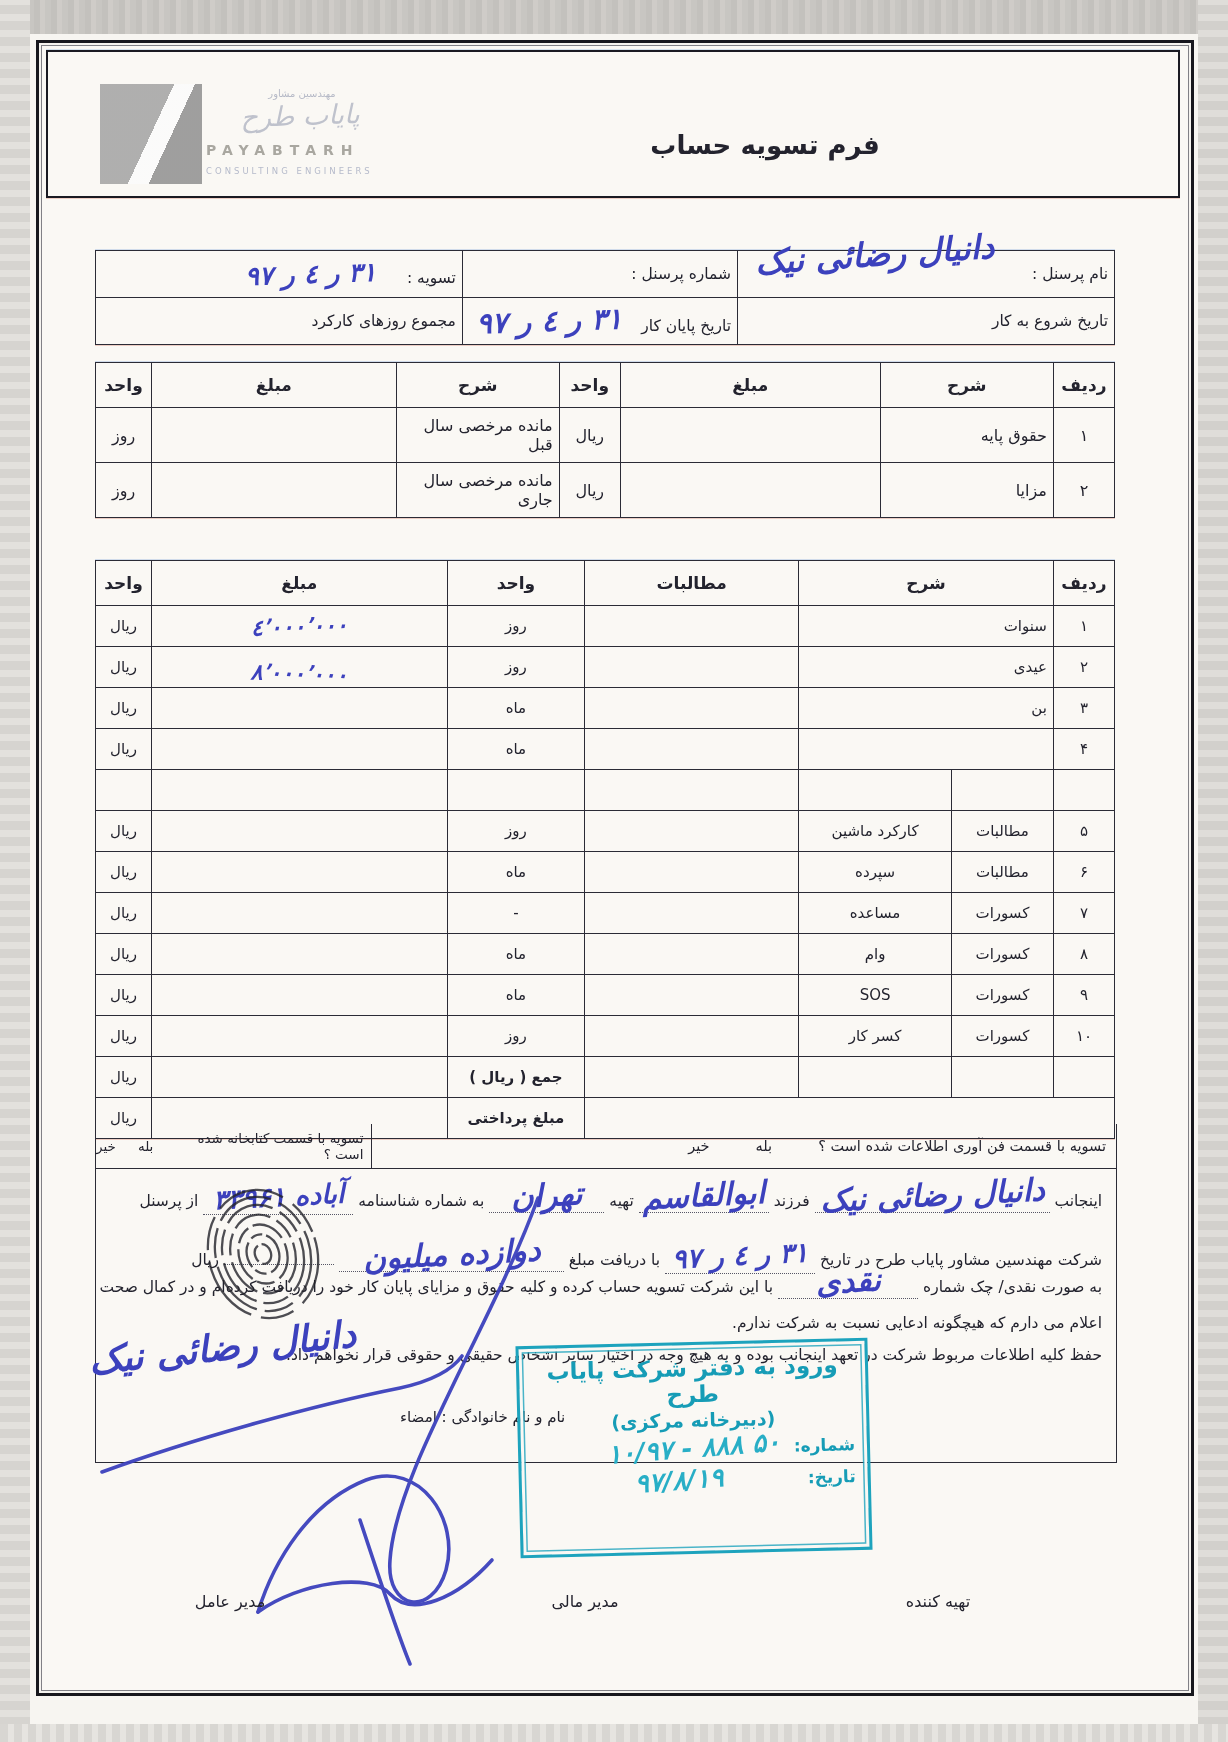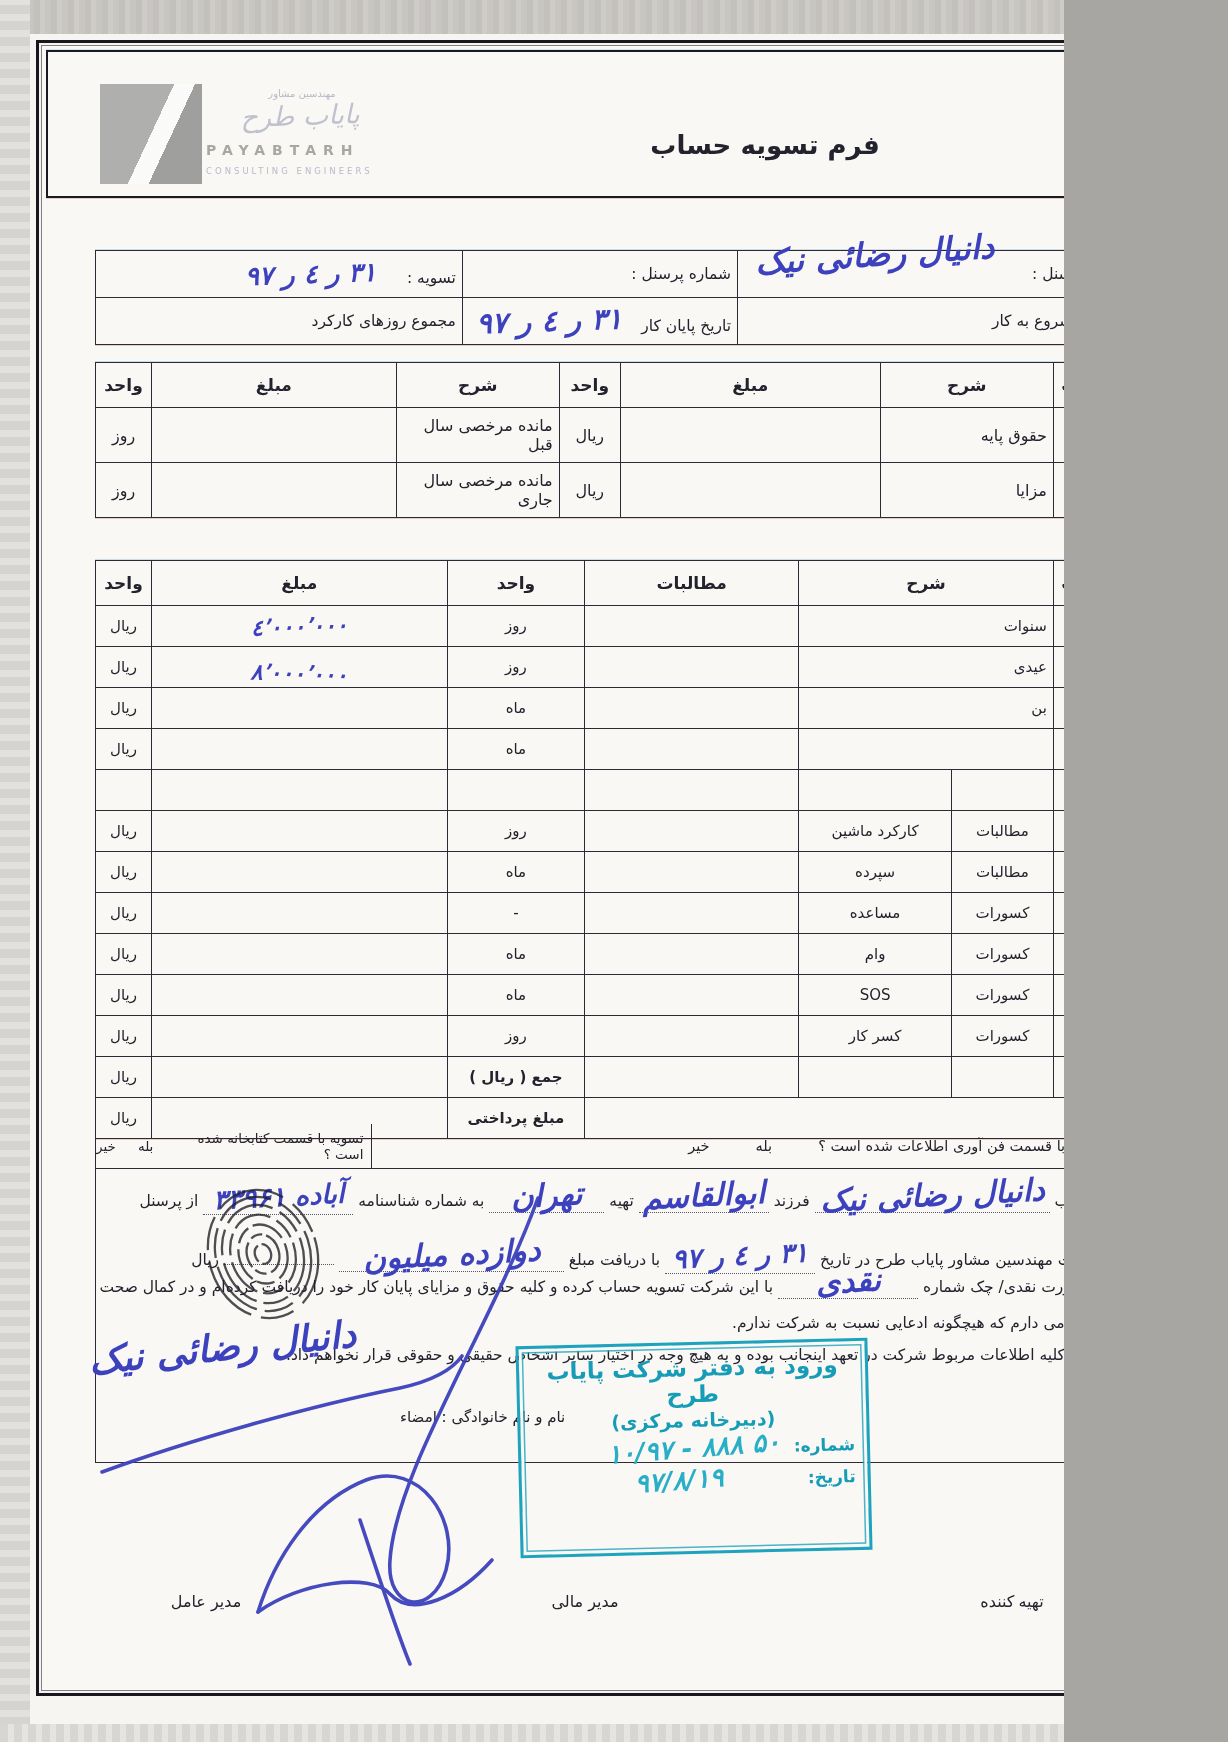--- a/index.html
+++ b/index.html
@@ -1,18 +1,18 @@
 <!DOCTYPE html>
 <html lang="fa"><head>
 <meta charset="utf-8">
 <style>
   html,body{margin:0;padding:0;background:#a8a6a2;}
   .page{
     position:relative;
-    width:1064px;height:1742px;
+    width:1228px;height:1742px;
     background:#f7f5f1;
     font-family:"DejaVu Sans",sans-serif;
     color:#23232e;
     overflow:hidden;
   }
   
   .band{position:absolute;background:repeating-linear-gradient(90deg,#c3c1bd 0 6px,#cfccc8 6px 11px,#c8c6c2 11px 17px);}
   .band-top{left:0;top:0;width:1228px;height:34px;}
   .band-left{left:0;top:0;width:30px;height:1742px;background:repeating-linear-gradient(0deg,#d6d4d0 0 9px,#e3e1dd 9px 16px);}
   .band-right{left:1198px;top:0;width:30px;height:1742px;background:repeating-linear-gradient(0deg,#d2d0cc 0 9px,#dfddd9 9px 16px);}
@@ -90,21 +90,21 @@
     border:3px solid #1da3bd;box-shadow:inset 0 0 0 3px #faf8f4, inset 0 0 0 4.5px rgba(29,163,189,.8);
     transform:rotate(-1.4deg);color:#169cb6;direction:rtl;text-align:center;box-sizing:border-box;padding-top:10px;
   }
   .stamp-l1{font-size:23px;font-weight:bold;}
   .stamp-l2{font-size:19px;font-weight:bold;margin-top:2px;}
   .stamp-row{display:flex;direction:rtl;align-items:center;padding:2px 12px 0 6px;gap:14px;}
   .stamp-lbl{font-size:17px;font-weight:bold;white-space:nowrap;}
   .stamp-hand{color:#28aec6;font-size:26px;font-weight:bold;font-style:italic;transform:rotate(-3deg);direction:ltr;unicode-bidi:isolate;white-space:nowrap;}
 
   .footer-lbl{position:absolute;top:1592px;font-size:16px;direction:rtl;text-align:center;width:140px;}
-  .f-prep{left:942px;font-family:Liberation Serif, serif;} .f-fin{left:515px;} .f-ceo{left:136px;}
+  .f-prep{left:868px;} .f-fin{left:515px;} .f-ceo{left:160px;}
 
   svg{position:absolute;overflow:visible;}
 </style>
 </head>
 <body>
 
 <div class="page">
   <div class="band band-top"></div>
   <div class="band-left band"></div>
   <div class="band-right band"></div>

